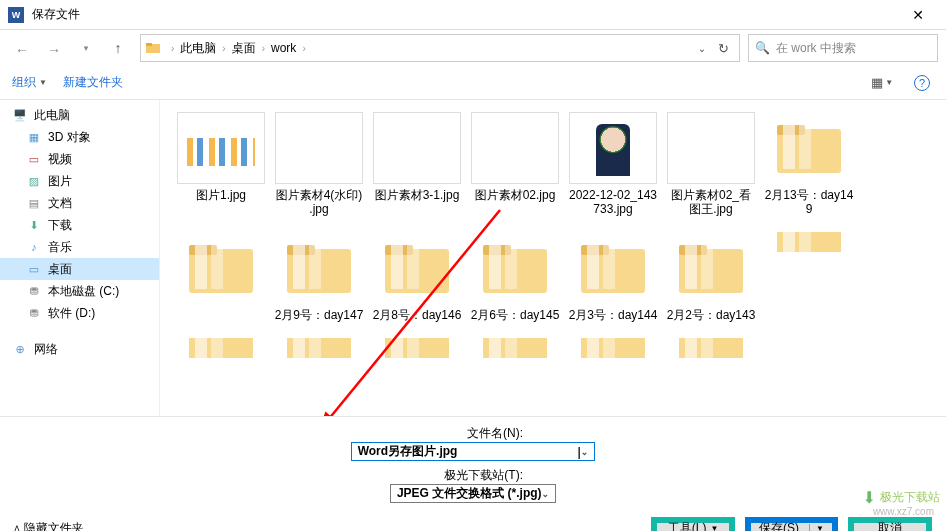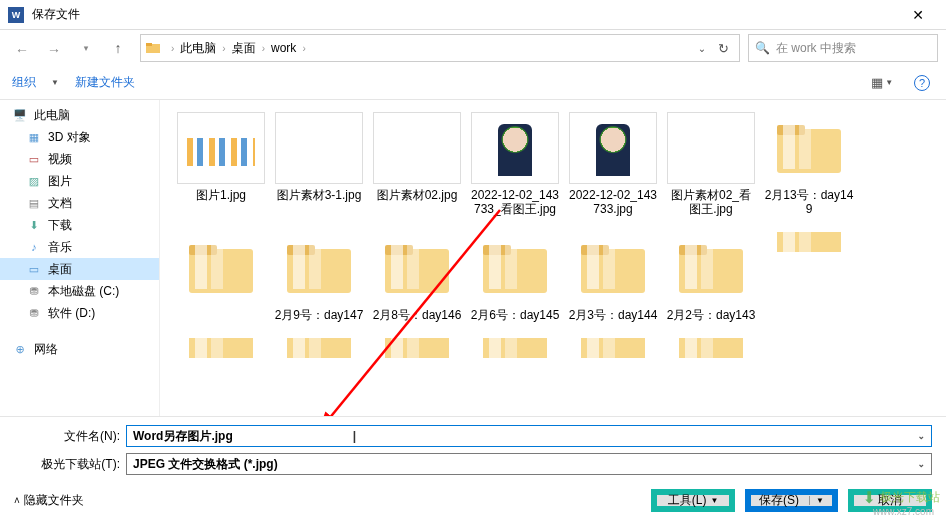--- a/index.html
+++ b/index.html
@@ -17,21 +17,21 @@
 .breadcrumb .folder-ico { width: 16px; height: 16px; margin-right: 6px; }
 .breadcrumb .sep { color: #999; margin: 0 4px; font-size: 10px; }
 .breadcrumb .crumb { font-size: 12px; padding: 2px 2px; }
 .breadcrumb .spacer { flex: 1; }
 .breadcrumb .dd { color: #555; font-size: 10px; padding: 0 6px; }
 .searchbox { width: 190px; height: 28px; border: 1px solid #ccc; display: flex; align-items: center; padding: 0 6px; gap: 6px; }
 .searchbox .sicon { color: #888; font-size: 12px; }
 .searchbox .ph { color: #888; font-size: 12px; }
 
 .toolbar { height: 34px; border-bottom: 1px solid #e5e5e5; display: flex; align-items: center; padding: 0 12px; gap: 16px; }
-.toolbar .tb-item { color: #1e6fd6; font-size: 12px; display: flex; align-items: center; gap: 15px; }
+.toolbar .tb-item { color: #1e6fd6; font-size: 12px; display: flex; align-items: center; gap: 3px; }
 .toolbar .tb-arr { font-size: 8px; color: #555; }
 .toolbar .tb-spacer { flex: 1; }
 .toolbar .tb-icon { width: 24px; height: 24px; display: flex; align-items: center; justify-content: center; color: #555; font-size: 13px; }
 .toolbar .help { color: #1e6fd6; border: 1px solid #1e6fd6; border-radius: 50%; width: 16px; height: 16px; font-size: 11px; display: flex; align-items: center; justify-content: center; }
 
 .main { display: flex; height: 316px; }
 .sidebar { width: 160px; border-right: 1px solid #eee; overflow: hidden; padding-top: 4px; }
 .side-item { display: flex; align-items: center; padding: 3px 8px 3px 26px; font-size: 12px; gap: 6px; height: 22px; }
 .side-item.root { padding-left: 12px; }
 .side-item.selected { background: #cce8ff; }
@@ -58,21 +58,21 @@
 .thumb-face2 { background: radial-gradient(circle at 50% 38%, #e8c4a0 0 20px, #5a2 0, #333 21px 40px, #ddd 41px); }
 .thumb-beach { background: linear-gradient(#4da6e8 0 40%, #0aa 40% 60%, #0cc 60% 75%, #efe 75%); }
 .thumb-model { background: linear-gradient(#fff, #fff); position: relative; }
 .thumb-model::before { content: ""; position: absolute; left: 30%; right: 30%; top: 15%; bottom: 10%; background: radial-gradient(circle at 50% 30%, #f0d5c0 0 12px, #4a2 0, #1a2a4a 14px 30px); border-radius: 6px 6px 0 0; }
 .thumb-folder { border: none !important; }
 .thumb-folder svg { width: 76px; height: 66px; }
 
 .arrow-red { position: absolute; pointer-events: none; }
 
 .footer { padding: 8px 14px 10px; border-top: 1px solid #e5e5e5; }
-.form-row { display: flex; align-items: center; margin-bottom: 6px; }
+.form-row { display: flex; align-items: center; margin-bottom: 6px; flex-direction: column; }
 .form-label { width: 112px; text-align: right; font-size: 12px; padding-right: 6px; }
 .form-input { flex: 1; height: 22px; border: 1px solid #7a7a7a; padding: 0 6px; font-size: 12px; display: flex; align-items: center; background: #fff; font-weight: bold; }
 .form-input.fn { border-color: #0078d7; }
 .form-input .dd-btn { margin-left: auto; color: #555; font-size: 9px; }
 .footer-actions { display: flex; align-items: center; margin-top: 14px; gap: 10px; }
 .hide-folders { font-size: 12px; display: flex; align-items: center; gap: 4px; }
 .hide-folders .chev { font-size: 10px; }
 .footer-actions .spacer { flex: 1; }
 .footer-btn { min-width: 84px; height: 23px; border: 6px solid #14b8a6; background: #e1e1e1; font-size: 12px; display: flex; align-items: center; justify-content: center; gap: 4px; padding: 0 8px; }
 .footer-btn.primary { border-color: #0078d7; justify-content: space-between; }
@@ -178,30 +178,30 @@
         <span>网络</span>
       </div>
     </div>
   <div class="content">
     <div class="file-grid" id="file-grid">
         <div class="file-item">
           <div class="thumb thumb-chart"></div>
           <div class="label">图片1.jpg</div>
         </div>
         <div class="file-item">
+          <div class="thumb thumb-face1"></div>
+          <div class="label">图片素材4(水印) .jpg</div>
+        </div>
+        <div class="file-item">
           <div class="thumb thumb-face2"></div>
           <div class="label">图片素材3-1.jpg</div>
         </div>
         <div class="file-item">
           <div class="thumb thumb-beach"></div>
           <div class="label">图片素材02.jpg</div>
-        </div>
-        <div class="file-item">
-          <div class="thumb thumb-model"></div>
-          <div class="label">2022-12-02_143733_看图王.jpg</div>
         </div>
         <div class="file-item">
           <div class="thumb thumb-model"></div>
           <div class="label">2022-12-02_143733.jpg</div>
         </div>
         <div class="file-item">
           <div class="thumb thumb-beach"></div>
           <div class="label">图片素材02_看图王.jpg</div>
         </div>
         <div class="file-item">

